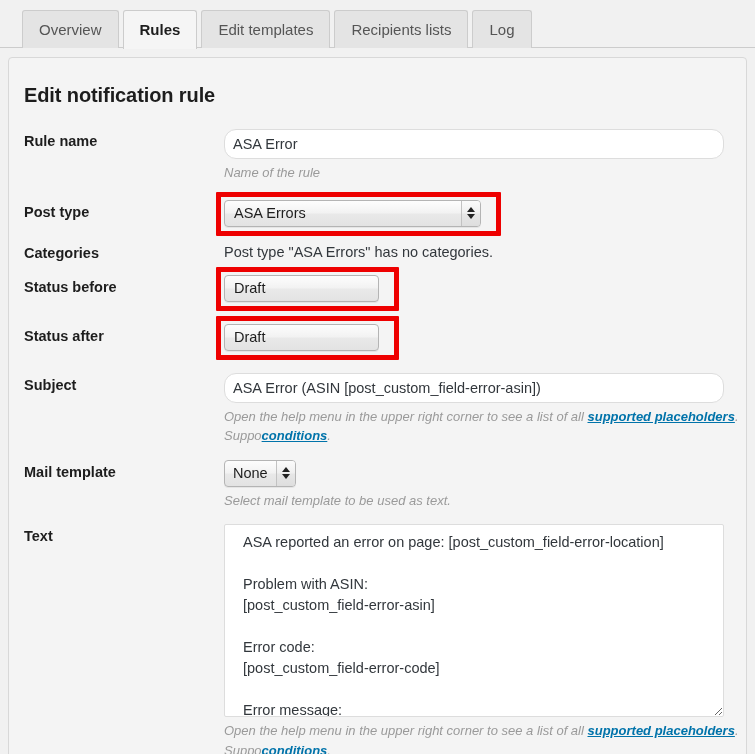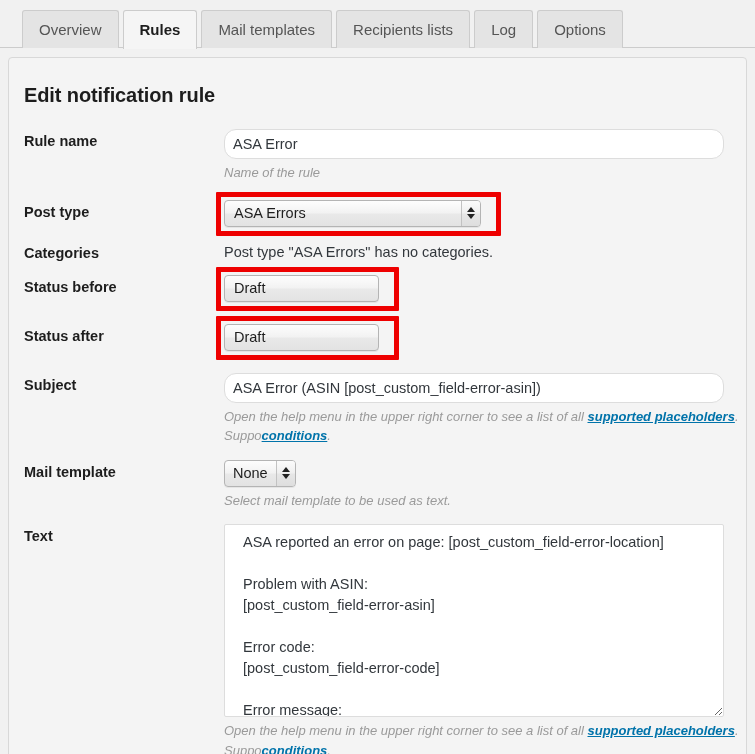--- a/index.html
+++ b/index.html
@@ -198,24 +198,23 @@
   .gap-14 { height: 14px; }
   .gap-17 { height: 17px; }
   .gap-22 { height: 22px; }
 </style>
 </head>
 <body>
 
 <div class="tab-bar">
   <div class="tab">Overview</div>
   <div class="tab active">Rules</div>
-  <div class="tab">Mail templates</div>
+  <div class="tab">Edit templates</div>
   <div class="tab">Recipients lists</div>
   <div class="tab">Log</div>
-  <div class="tab">Options</div>
 </div>
 
 <div class="panel">
 
   <div class="panel-title">Edit notification rule</div>
 
   <div class="row">
     <div class="label">Rule name</div>
     <div class="field">
       <input class="text-input" type="text" value="ASA Error" style="">

